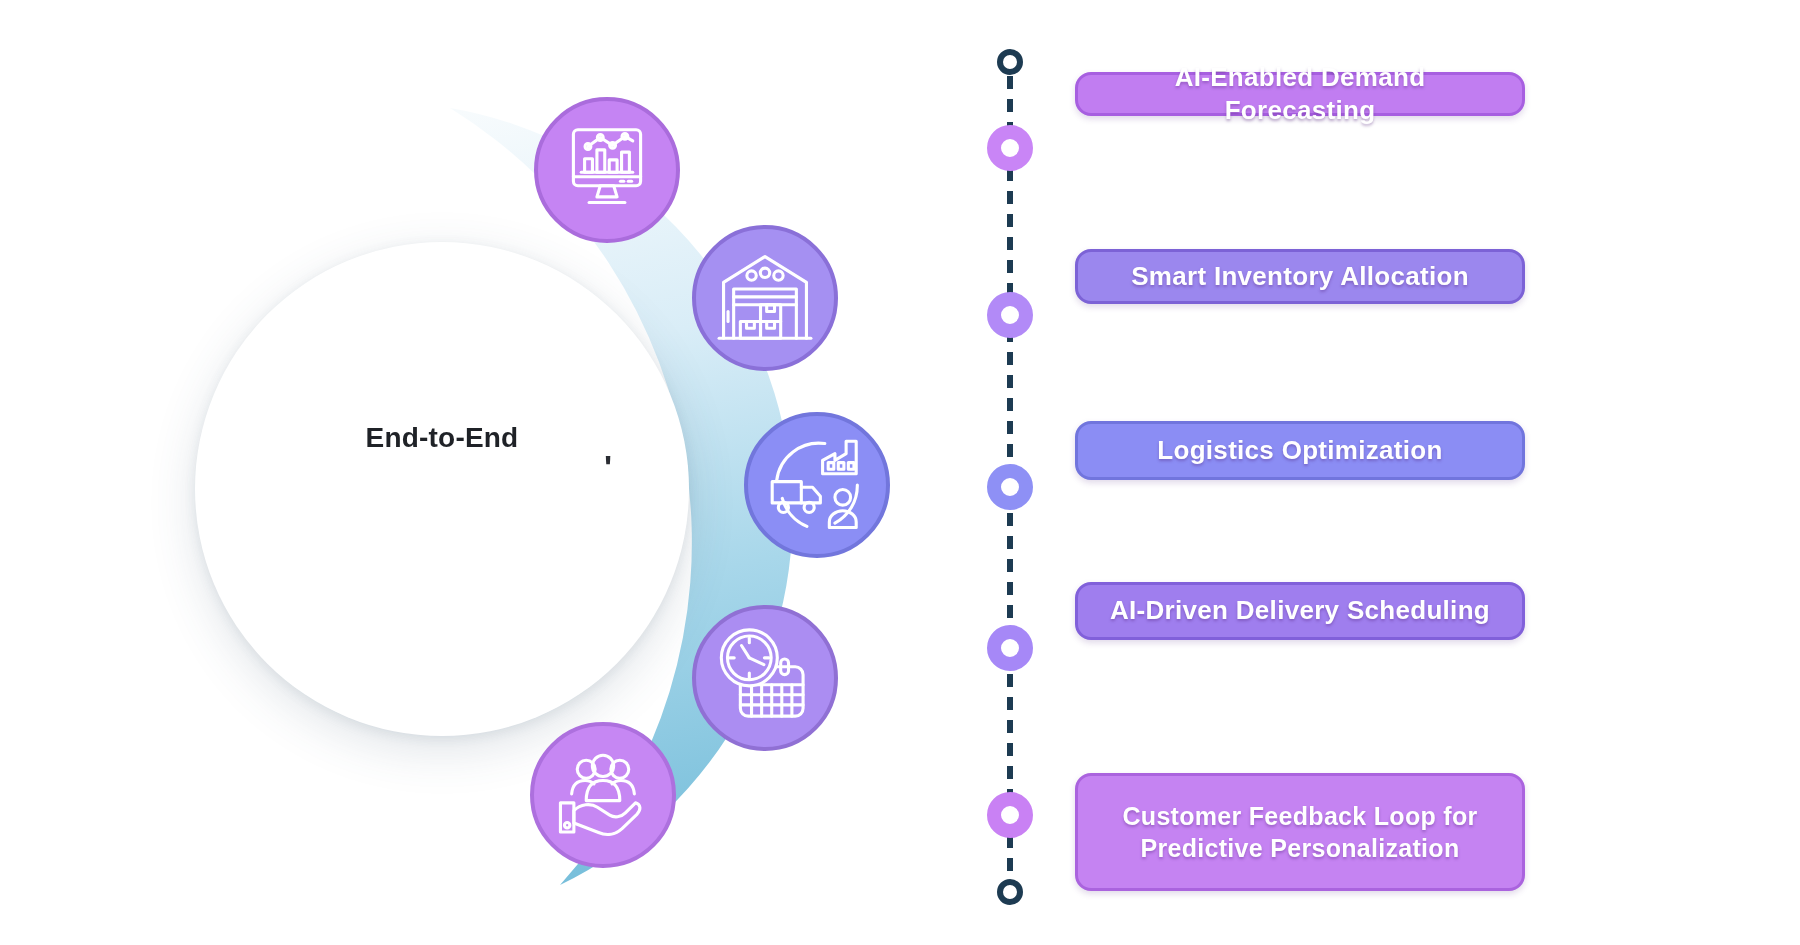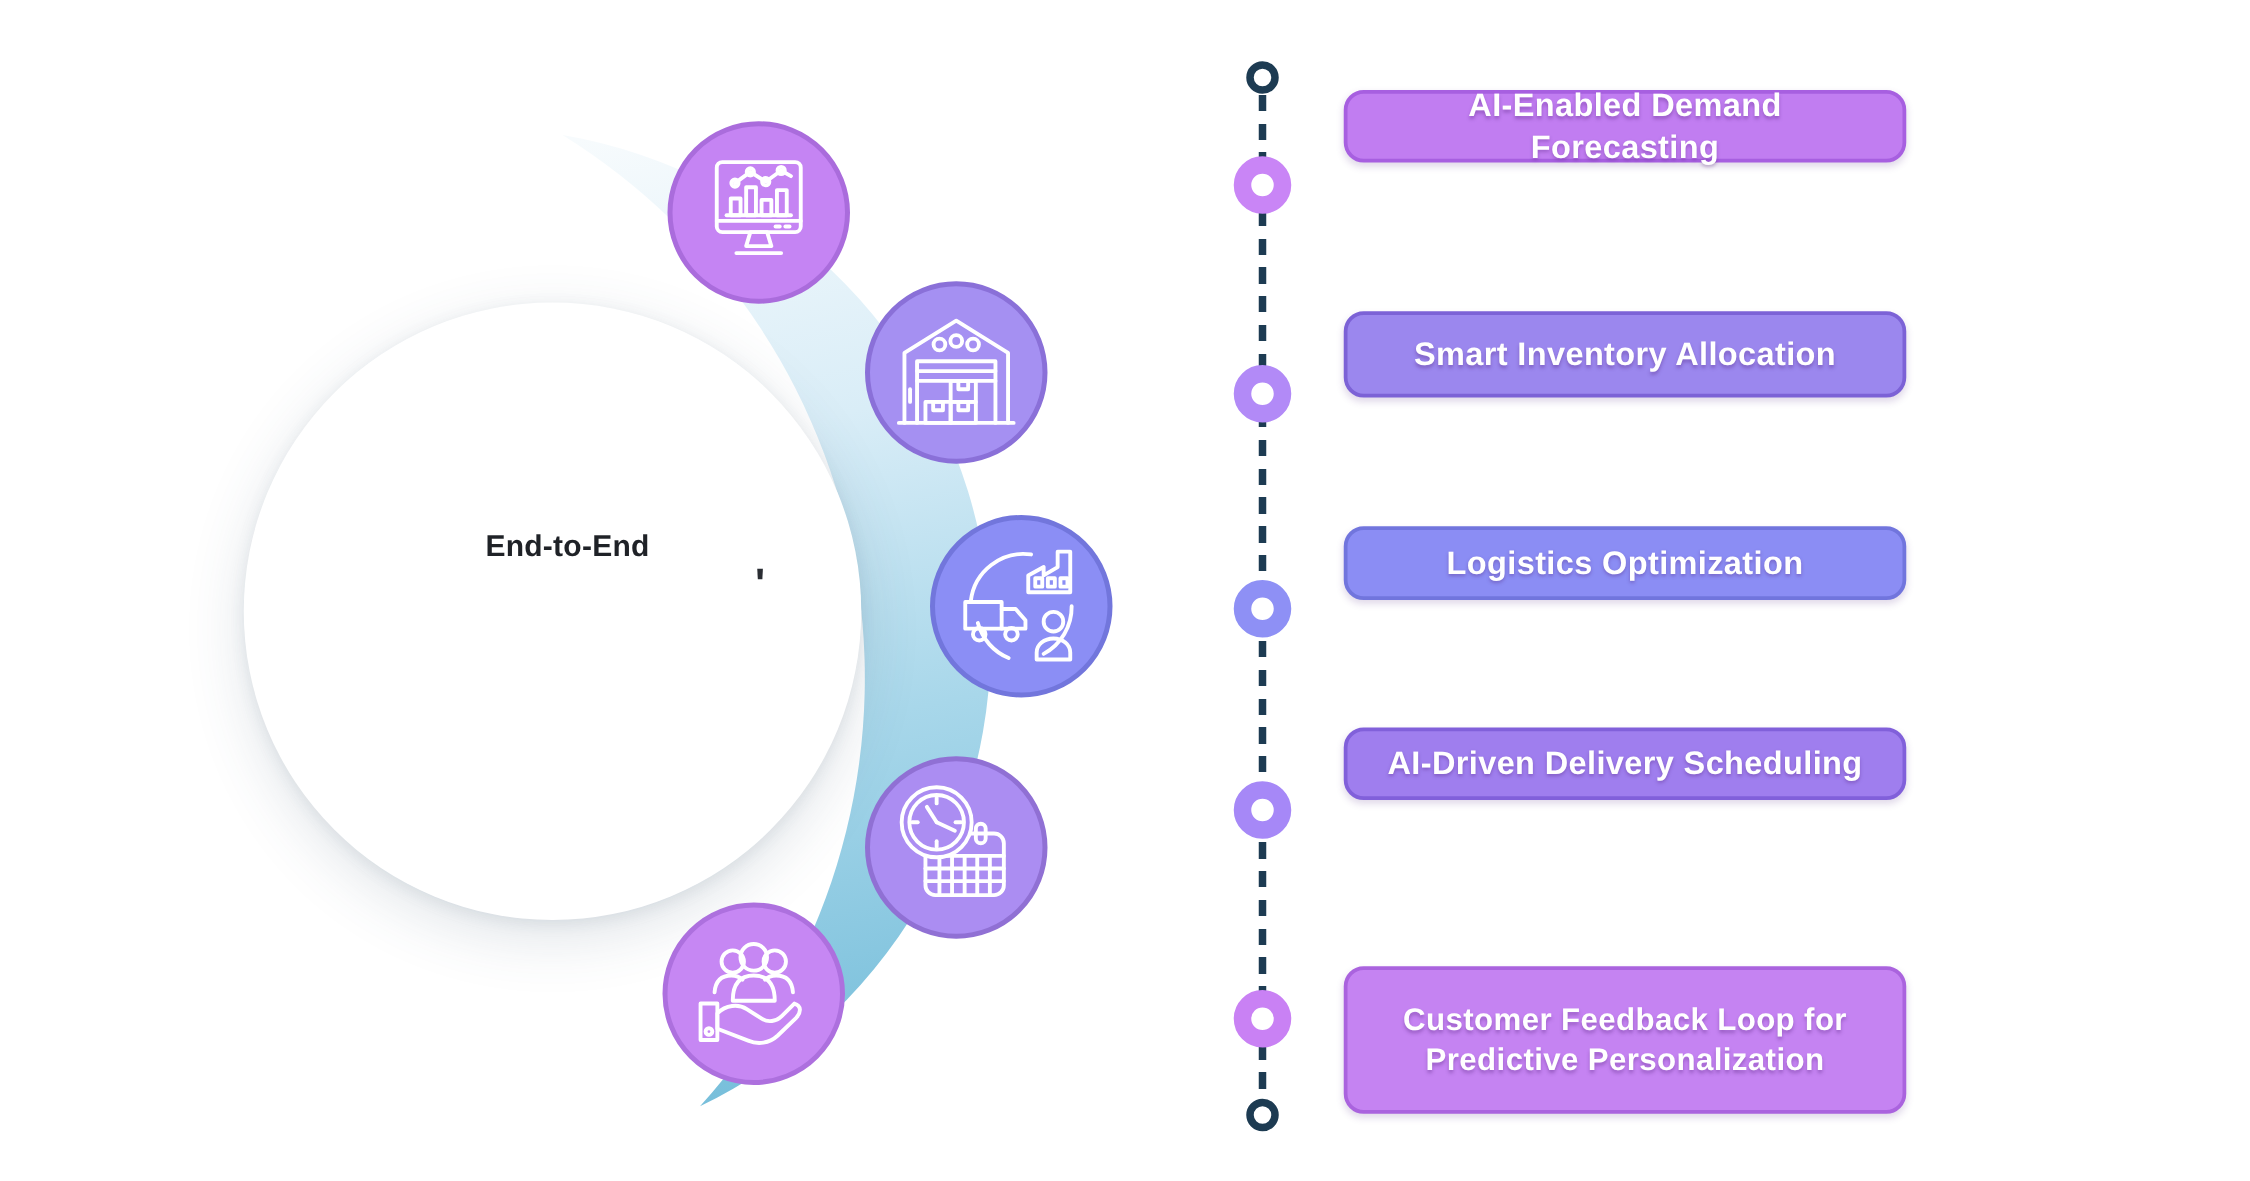--- a/index.html
+++ b/index.html
@@ -5,22 +5,22 @@
   html,body{margin:0;padding:0;background:#ffffff;}
   body{width:1800px;height:945px;position:relative;overflow:hidden;
        font-family:"Liberation Sans","DejaVu Sans",sans-serif;}
   .stage{position:absolute;inset:0;}
 
   
   .swoosh{position:absolute;left:0;top:0;pointer-events:none;}
   .hub-circle{position:absolute;left:195px;top:242px;width:494px;height:494px;
     border-radius:50%;background:#ffffff;
     box-shadow:0 14px 48px rgba(60,85,110,.16),0 3px 12px rgba(60,85,110,.10);}
-  .hub-title{position:absolute;left:454px;top:414px;transform:translateX(-50%);
-    width:480px;text-align:center;font-weight:700;font-size:24px;line-height:48px;
+  .hub-title{position:absolute;left:442px;top:414px;transform:translateX(-50%);
+    width:480px;text-align:center;font-weight:700;font-size:28px;line-height:48px;
     color:#1f2227;letter-spacing:.2px;}
   .stray{position:absolute;left:604px;top:448px;font-weight:700;font-size:34px;color:#2a2d33;}
 
   .badge{position:absolute;width:146px;height:146px;border-radius:50%;
     border:4px solid transparent;box-sizing:border-box;
     display:flex;align-items:center;justify-content:center;}
   .badge svg{width:112px;height:112px;display:block;}
   .badge svg *{vector-effect:non-scaling-stroke;}
   .b1{left:534px;top:97px;}
   .b2{left:692px;top:225px;}
@@ -39,22 +39,22 @@
   .node{position:absolute;left:987px;width:18px;height:18px;border:14px solid #c985f6;
     border-radius:50%;background:#fff;box-sizing:content-box;}
   .n1{top:125px;} .n2{top:292px;} .n3{top:464px;} .n4{top:625px;} .n5{top:792px;}
 
   .pill{position:absolute;left:1075px;width:450px;box-sizing:border-box;
     border:3px solid transparent;border-radius:16px;
     display:flex;align-items:center;justify-content:center;text-align:center;
     padding:6px 22px;box-shadow:0 3px 6px rgba(90,50,140,.18);}
   .pill-label{color:#ffffff;font-weight:700;font-size:26px;line-height:1.28;
     letter-spacing:.3px;text-shadow:0 2px 3px rgba(75,25,115,.35);}
-  .p1{top:72px;height:58px;}
-  .p2{top:249px;height:69px;}
+  .p1{top:72px;height:44px;}
+  .p2{top:249px;height:55px;}
   .p3{top:421px;height:59px;}
   .p4{top:582px;height:58px;}
   .p5{top:773px;height:118px;}
   .p5 .pill-label{font-size:25px;}
 </style>
 </head>
 <body>
 
 <div class="stage">
 

